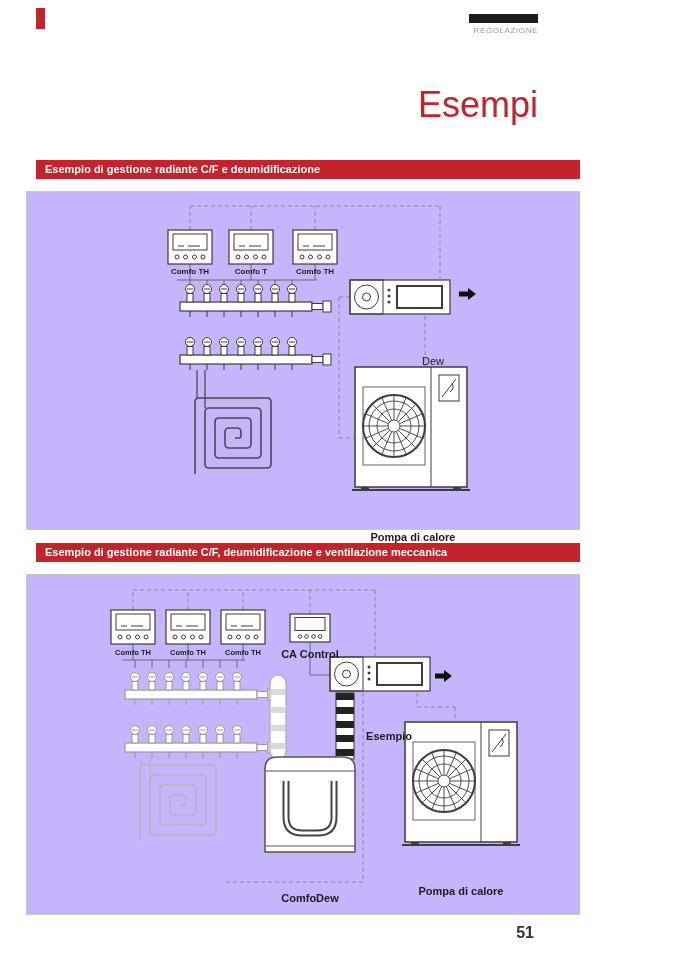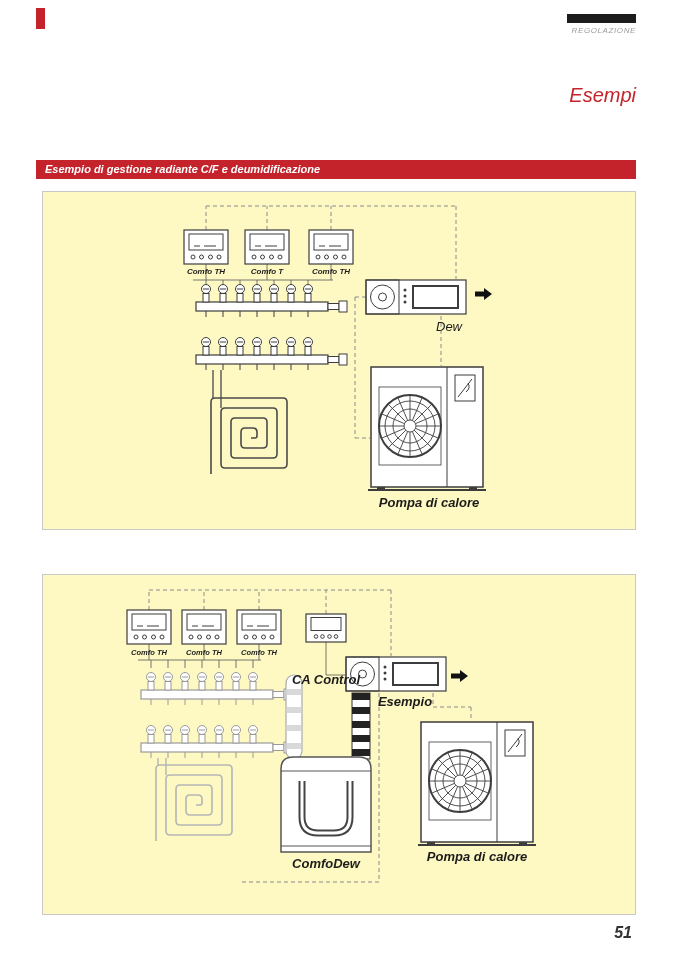--- a/index.html
+++ b/index.html
@@ -1,38 +1,38 @@
 <!DOCTYPE html>
 <html style="--accent: #c4232b; --bar-dark: #1c1c1c;"><head>
 <meta charset="utf-8">
 <style>
   * { margin:0; padding:0; box-sizing:border-box; }
   :root { --accent:#c4232b; --bar-dark:#1c1c1c; }
   html,body { width:678px; height:959px; }
   body { background:#fff; font-family:"Liberation Sans", sans-serif; color:#222; }
-  .page { position:relative; width:678px; height:959px; background:#fff; overflow:hidden;font-style:italic; }
+  .page { position:relative; width:580px; height:959px; background:#fff; overflow:hidden; }
 
   .corner-mark { position:absolute; left:36px; top:8px; width:9px; height:21px; background:var(--accent); }
   .header-bar { position:absolute; right:42px; top:14px; width:69px; height:9px; background:var(--bar-dark); }
   .section-tag { position:absolute; right:42px; top:26px; font-size:8px; letter-spacing:.6px; color:#9b9b9b; }
-  .title { position:absolute; right:42px; top:84px; font-size:20px; font-weight:400; color:var(--accent); }
+  .title { position:absolute; right:42px; top:84px; font-size:36px; font-weight:400; color:var(--accent); }
 
   .banner { position:absolute; left:36px; width:600px; height:19px; background:var(--accent);
             color:#fff; font-size:11px; font-weight:bold; line-height:19px; padding-left:9px;
             white-space:nowrap; overflow:hidden; }
   .banner1 { top:160px; } .banner2 { top:543px; }
 
-  .frame { position:absolute; left:42px; width:594px; border:1px solid #c8c8c8; background:#fef9c3; }
+  .frame { position:absolute; left:26px; width:594px; border:1px solid #c8c8c8; background:#c4b5fd; }
   .frame1 { top:191px; height:339px; }
   .frame2 { top:574px; height:341px; }
   .frame svg { position:absolute; left:0; top:0; color:#3d3d3d; }
 
   .lbl { position:absolute; transform:translateX(-50%); font-size:8px; font-weight:bold;
          color:#1c1c1c; white-space:nowrap; }
-  .lbl.md { font-size:13px; }
+  .lbl.md { font-size:11px;margin-top:36px; }
   .lbl.rg { font-weight:400; }
 
   .page-number { position:absolute; right:46px; top:924px; font-size:16px; font-weight:bold; color:#333; }
 </style>
 </head>
 <body>
 
 <div class="page">
 
   <div class="corner-mark"></div>
@@ -151,20 +151,21 @@
       <use href="#heatpump" transform="translate(328,175)"></use>
     </svg>
 
     <div class="lbl" style="left:163px; top:75px;">Comfo TH</div>
     <div class="lbl" style="left:224px; top:75px;">Comfo T</div>
     <div class="lbl" style="left:288px; top:75px;">Comfo TH</div>
     <div class="lbl md rg" style="left:406px; top:127px;">Dew</div>
     <div class="lbl md" style="left:386px; top:303px;">Pompa di calore</div>
   </div>
 
+  <div class="banner banner2">Esempio di gestione radiante C/F, deumidificazione e ventilazione meccanica</div>
 
   <div class="frame frame2">
     <svg width="594" height="341" viewBox="0 0 594 341">
       <g stroke="#8a8a8a" stroke-width="1" stroke-dasharray="4 3" fill="none">
         <path d="M106,35 V15 M161,35 V15 M216,35 V15 M283,39 V15 M106,15 H348 M348,15 V81 M336,118 V307 M336,307 H198 M390,118 V132 M390,132 H428 M428,132 V146"></path>
       </g>
 
       <g stroke="#555" stroke-width="0.8" fill="none">
         <path d="M106,69 V85 M161,69 V85 M216,69 V85 M95,85 H218 M108,85 V93 M125,85 V93 M142,85 V93 M159,85 V93 M176,85 V93 M193,85 V93 M210,85 V93 M283,67 V100 M283,100 H303"></path>
       </g>
@@ -207,20 +208,20 @@
 
       <use href="#dewunit" transform="translate(303,82)"></use>
       <use href="#arrow" transform="translate(408,95)"></use>
 
       <use href="#heatpump" transform="translate(378,147)"></use>
     </svg>
 
     <div class="lbl" style="left:106px; top:73px; font-size:7.5px;">Comfo TH</div>
     <div class="lbl" style="left:161px; top:73px; font-size:7.5px;">Comfo TH</div>
     <div class="lbl" style="left:216px; top:73px; font-size:7.5px;">Comfo TH</div>
-    <div class="lbl" style="left:283px; top:73px; font-size:13px;margin-top:24px;">CA Control</div>
+    <div class="lbl" style="left:283px; top:73px; font-size:11px;">CA Control</div>
     <div class="lbl md" style="left:362px; top:119px;">Esempio</div>
     <div class="lbl md" style="left:283px; top:281px;">ComfoDew</div>
     <div class="lbl md" style="left:434px; top:274px;">Pompa di calore</div>
   </div>
 
   <div class="page-number">51</div>
 </div>
 
 </body></html>

